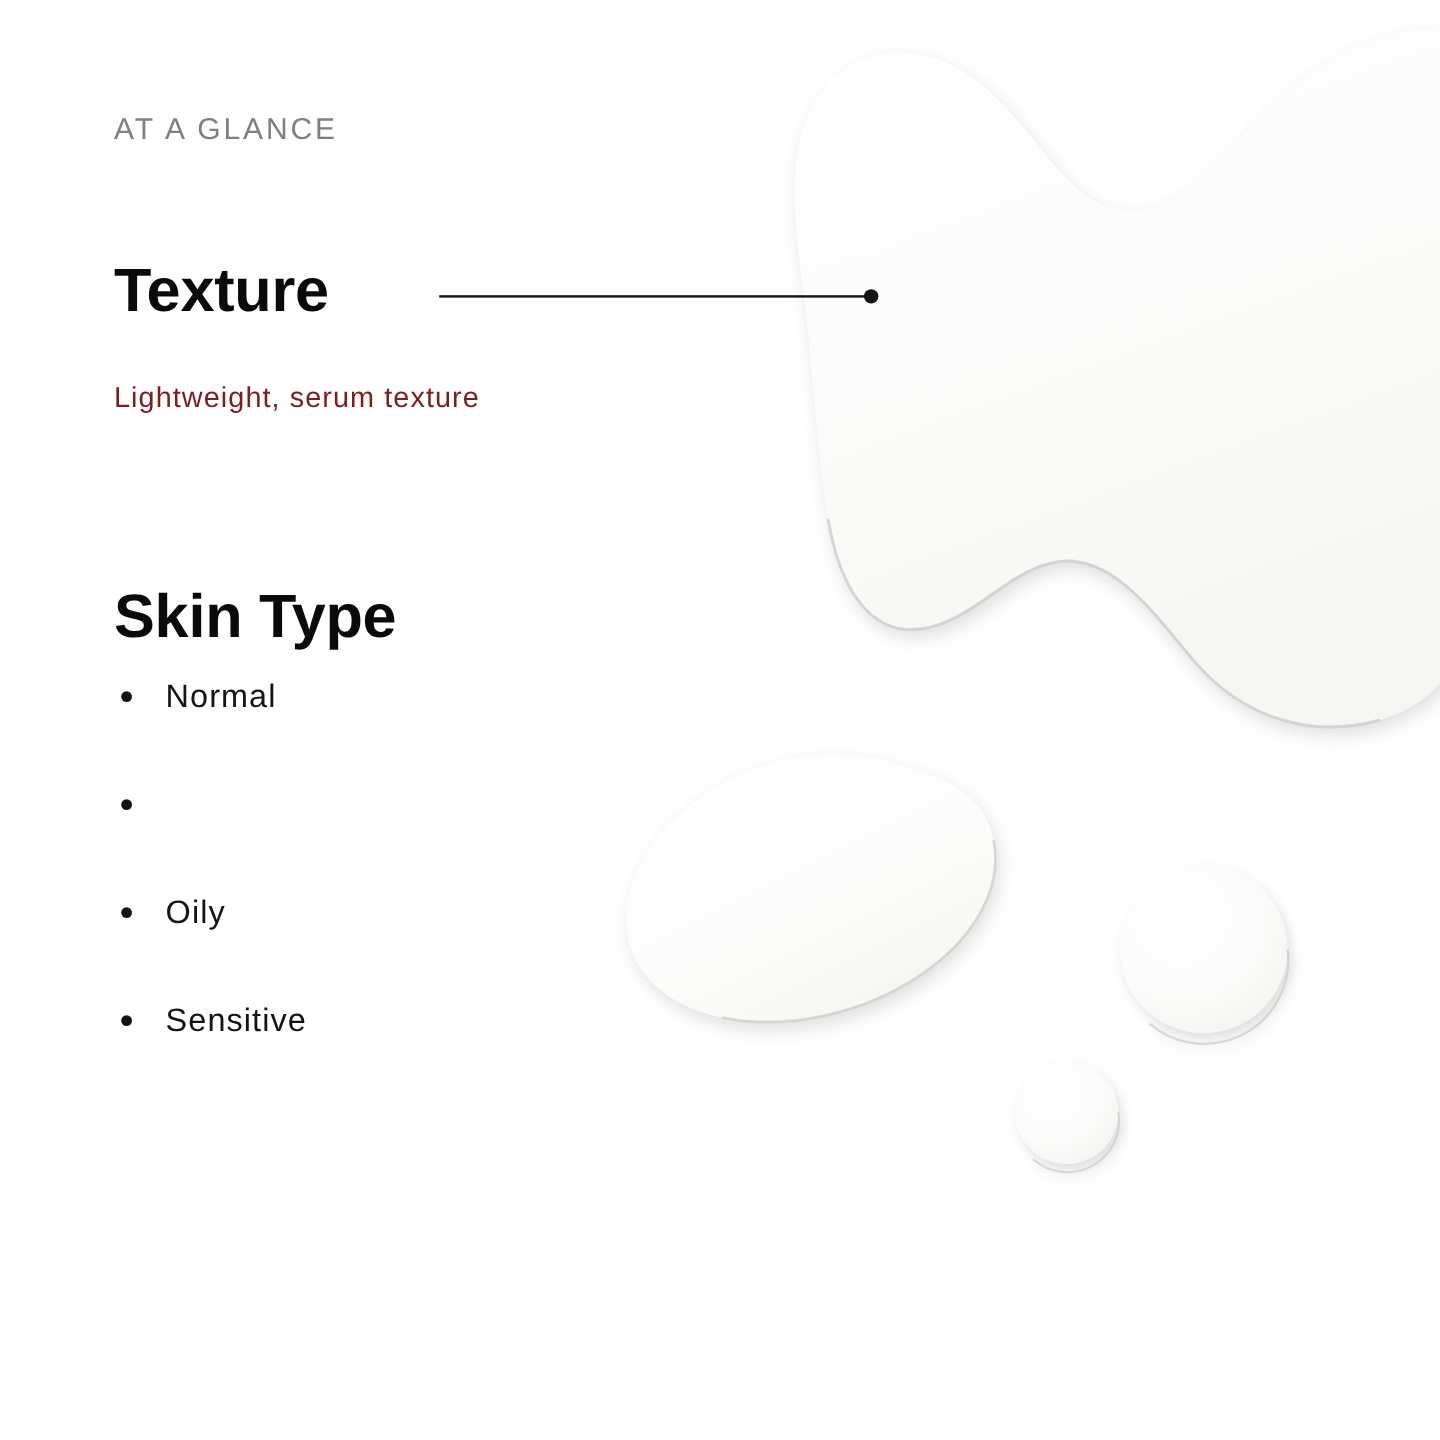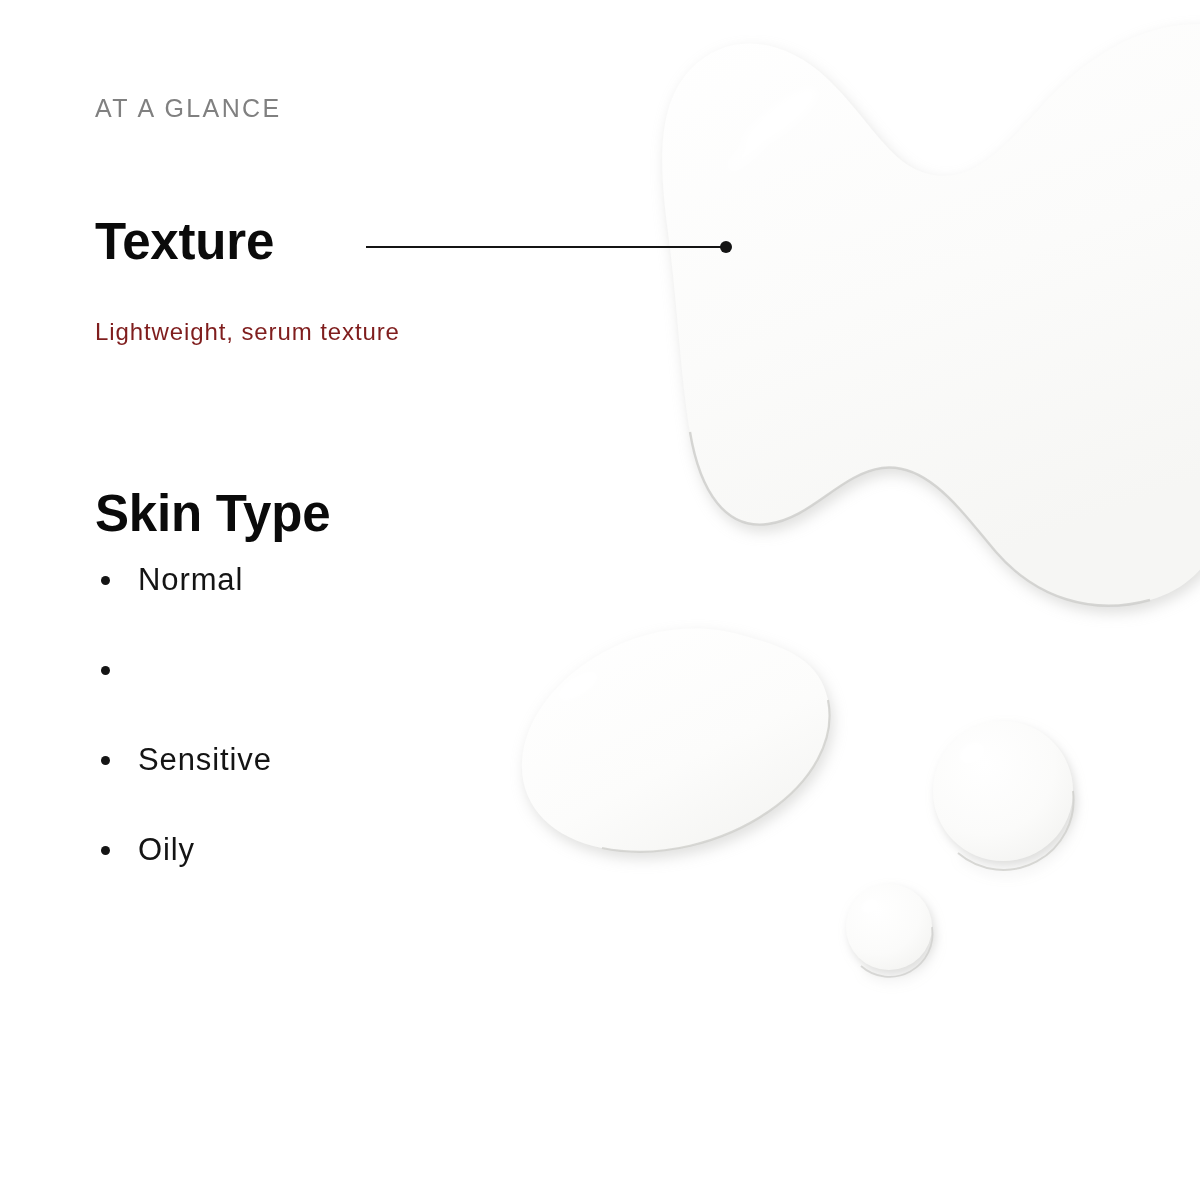--- a/index.html
+++ b/index.html
@@ -98,21 +98,21 @@
     left: 95px;
     top: 558px;
     margin: 0;
     padding: 0;
     list-style: none;
   }
   .bullet-list li {
     position: relative;
     height: 90px;
     padding-left: 43px;
-    font-size: 31px;
+    font-size: 27px;
     letter-spacing: 0.9px;
     color: #141414;
     line-height: 44px;
     white-space: nowrap;
   }
   .bullet-list li .dot {
     position: absolute;
     left: 6px;
     top: 18px;
     width: 9px;
@@ -227,21 +227,21 @@
   <ul class="bullet-list">
     <li>
       <span class="dot"></span>
       <span>Normal</span>
     </li>
     <li>
       <span class="dot"></span>
     </li>
     <li>
       <span class="dot"></span>
+      <span>Oily</span>
+    </li>
+    <li>
+      <span class="dot"></span>
       <span>Sensitive</span>
     </li>
-    <li>
-      <span class="dot"></span>
-      <span>Oily</span>
-    </li>
   </ul>
 
 </div>
 
 </body></html>

